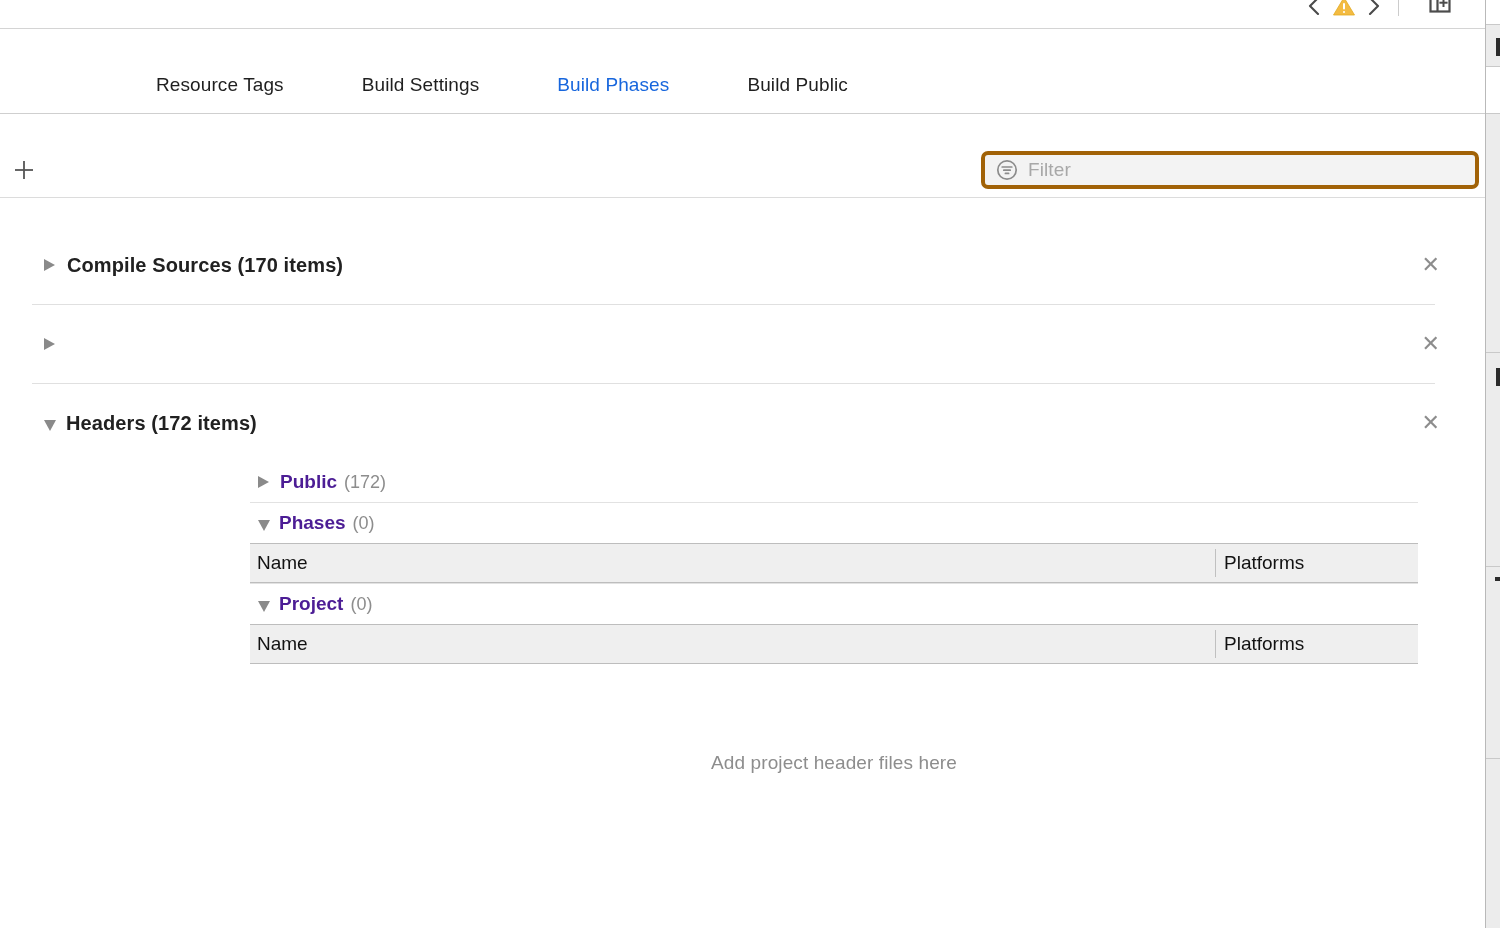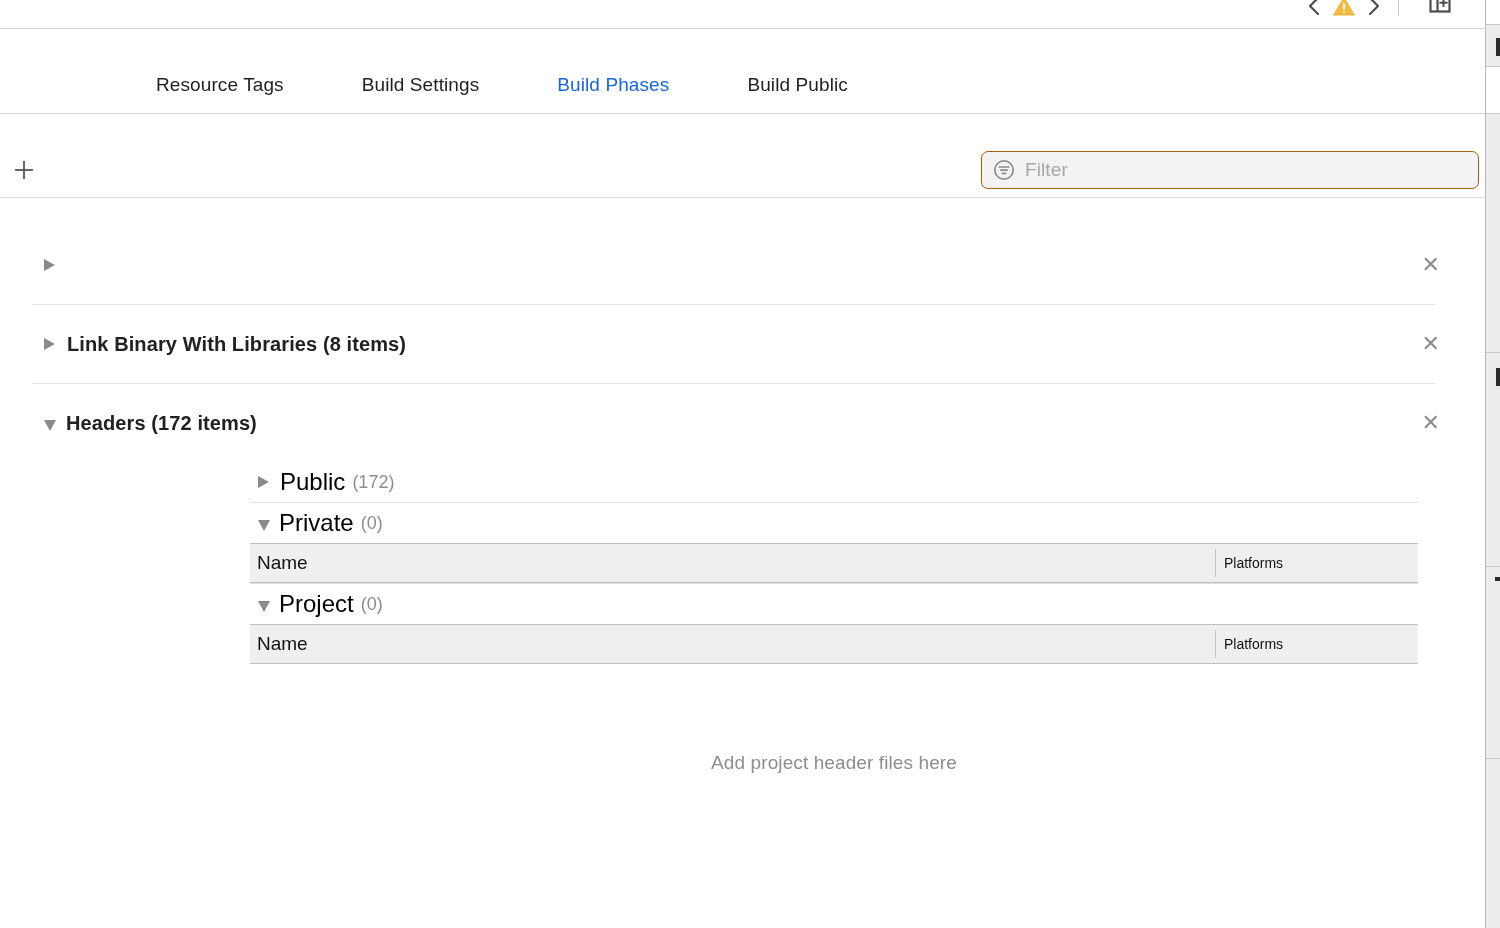--- a/index.html
+++ b/index.html
@@ -120,21 +120,21 @@
   }
   .add-btn svg { display: block; }
   .filter-field {
     position: absolute;
     left: 981px;
     top: 50%;
     transform: translateY(-50%);
     width: 498px;
     height: 38px;
     box-sizing: border-box;
-    border: 1px solid #a16207;
+    border: 4px solid #a16207;
     border-radius: 7px;
     background: #f3f3f3;
     display: flex;
     align-items: center;
     padding-left: 10px;
   }
   .filter-icon { width: 24px; height: 24px; flex: 0 0 24px; }
   .filter-icon svg { display: block; }
   .filter-placeholder {
     font-size: 19px;
@@ -227,23 +227,23 @@
   }
   .sub-tri.down {
     border-top: 11px solid #8a8a8a;
     border-left: 6.5px solid transparent;
     border-right: 6.5px solid transparent;
     margin-right: 9px;
     position: relative;
     top: 2px;
   }
   .sub-label {
-    font-size: 24px;
-    font-weight: normal;
-    color: #000000;
+    font-size: 19px;
+    font-weight: bold;
+    color: #4c1d95;
   }
   .sub-count {
     font-size: 18px;
     color: #8d8d8d;
     margin-left: 7px;
   }
   .sub-divider {
     height: 1px;
     background: #e2e2e2;
     margin-left: 250px;
@@ -272,21 +272,21 @@
     flex: 0 0 965px;
     box-sizing: border-box;
   }
   .col-sep {
     width: 1px;
     height: 28px;
     background: #c0c0c0;
     flex: 0 0 1px;
   }
   .col-platforms {
-    font-size: 14px;
+    font-size: 19px;
     color: #121212;
     padding-left: 8px;
     text-align: right;
   }
   .empty-msg {
     text-align: center;
     font-size: 19px;
     color: #8d8d8d;
     padding-top: 67px;
     padding-bottom: 52px;
@@ -387,29 +387,29 @@
         <span class="filter-placeholder">Filter</span>
       </div>
     </div>
 
     <div class="phase-scroll">
 
 
       <div class="phase">
         <div class="phase-header">
           <span class="tri right"></span>
+          <span class="phase-title">Compile Sources (170 items)</span>
           <span class="remove-x">✕</span>
         </div>
         <div class="phase-divider"></div>
       </div>
 
       <div class="phase">
         <div class="phase-header">
           <span class="tri right"></span>
-          <span class="phase-title">Link Binary With Libraries (8 items)</span>
           <span class="remove-x">✕</span>
         </div>
         <div class="phase-divider"></div>
       </div>
 
       <div class="phase headers">
         <div class="phase-header">
           <span class="tri down"></span>
           <span class="phase-title">Headers (172 items)</span>
           <span class="remove-x">✕</span>
@@ -417,21 +417,21 @@
 
         <div class="subgroup-row">
           <span class="sub-tri right"></span>
           <span class="sub-label">Public</span>
           <span class="sub-count">(172)</span>
         </div>
         <div class="sub-divider"></div>
 
         <div class="subgroup-row">
           <span class="sub-tri down"></span>
-          <span class="sub-label">Private</span>
+          <span class="sub-label">Phases</span>
           <span class="sub-count">(0)</span>
         </div>
         <div class="table-wrap">
           <div class="table-head">
             <span class="col-name">Name</span>
             <span class="col-sep"></span>
             <span class="col-platforms">Platforms</span>
           </div>
         </div>
         <div class="sub-divider"></div>

